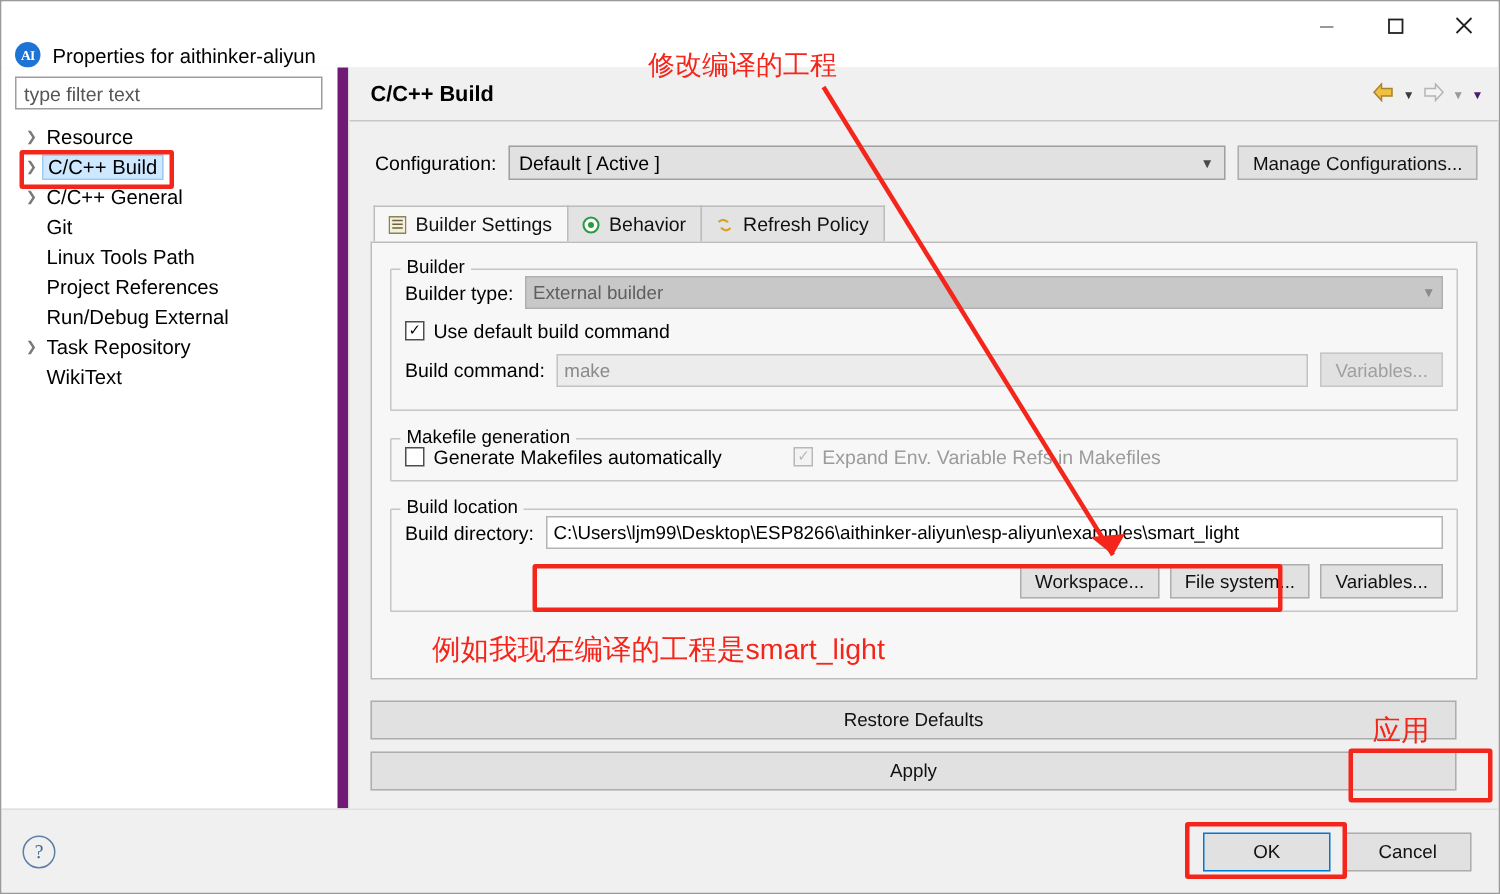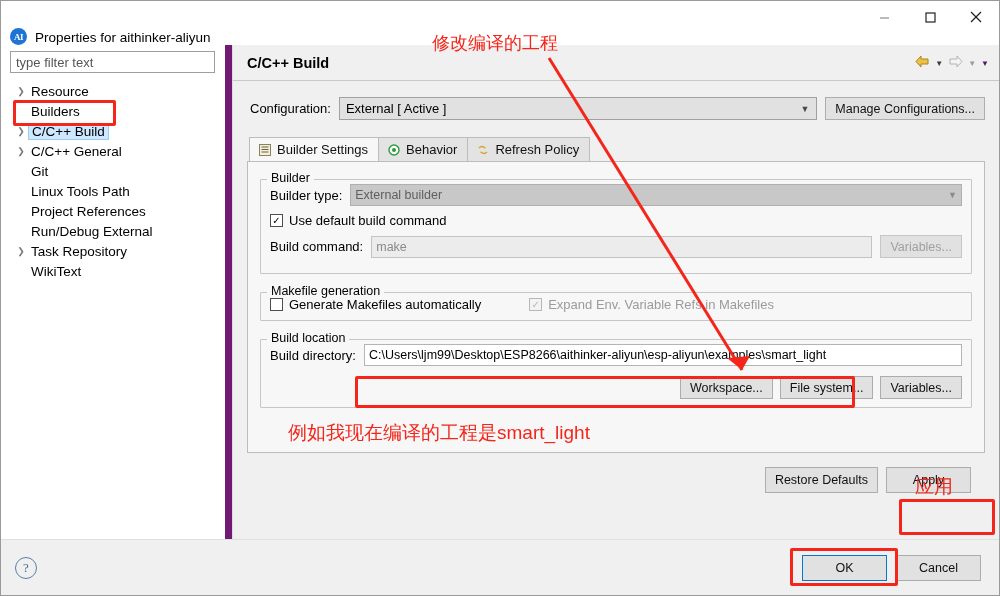--- a/index.html
+++ b/index.html
@@ -186,22 +186,23 @@
   .checkbox.disabled { border-color: #b8b8b8; color: #b8b8b8; background: #f3f3f3; }
   .cb-label { font-size: 13px; }
   .cb-label.disabled { color: #9b9b9b; }
 
   .inline-group { display: flex; align-items: center; gap: 48px; }
 
   .loc-buttons { display: flex; gap: 7px; justify-content: flex-end; margin-top: 10px; }
 
   
   .apply-row {
-    display: flex; justify-content: flex-end; gap: 8px;
+    display: flex; gap: 8px;
     padding: 14px 14px 0 0;
+    flex-direction: column;
   }
   .dlg-footer {
     height: 56px; min-height: 56px;
     border-top: 1px solid #dfdfdf;
     display: flex; align-items: center;
     padding: 0 18px 0 14px;
     background: #f0f0f0;
     position: relative;
   }
   .help-icon {
@@ -269,24 +270,20 @@
       <div class="filter-box">
         <span>type filter text</span>
       </div>
       <div class="tree">
 
         <div class="tree-item">
           <span class="arrow">❯</span>
           <span class="tree-label">Resource</span>
         </div>
 
-        <div class="tree-item">
-          <span class="arrow empty">❯</span>
-          <span class="tree-label">Builders</span>
-        </div>
 
         <div class="tree-item selected">
           <span class="arrow">❯</span>
           <span class="tree-label">C/C++ Build</span>
         </div>
 
         <div class="tree-item">
           <span class="arrow">❯</span>
           <span class="tree-label">C/C++ General</span>
         </div>
@@ -343,21 +340,21 @@
           <span class="caret gray">▼</span>
           <span class="caret dark">▼</span>
         </div>
       </div>
 
       <div class="page-content">
 
         <div class="config-row">
           <span class="config-label">Configuration:</span>
           <div class="combo">
-            <span>External  [ Active ]</span>
+            <span>Default  [ Active ]</span>
             <span class="chev">▼</span>
           </div>
           <div class="btn">Manage Configurations...</div>
         </div>
 
         <div class="tabs">
           <div class="tab active">
             <span class="tab-ico">
               <svg width="12" height="12" viewBox="0 0 12 12">
                 <rect x="0.5" y="0.5" width="11" height="11" fill="#f3efdc" stroke="#8a8258" stroke-width="1"></rect>

